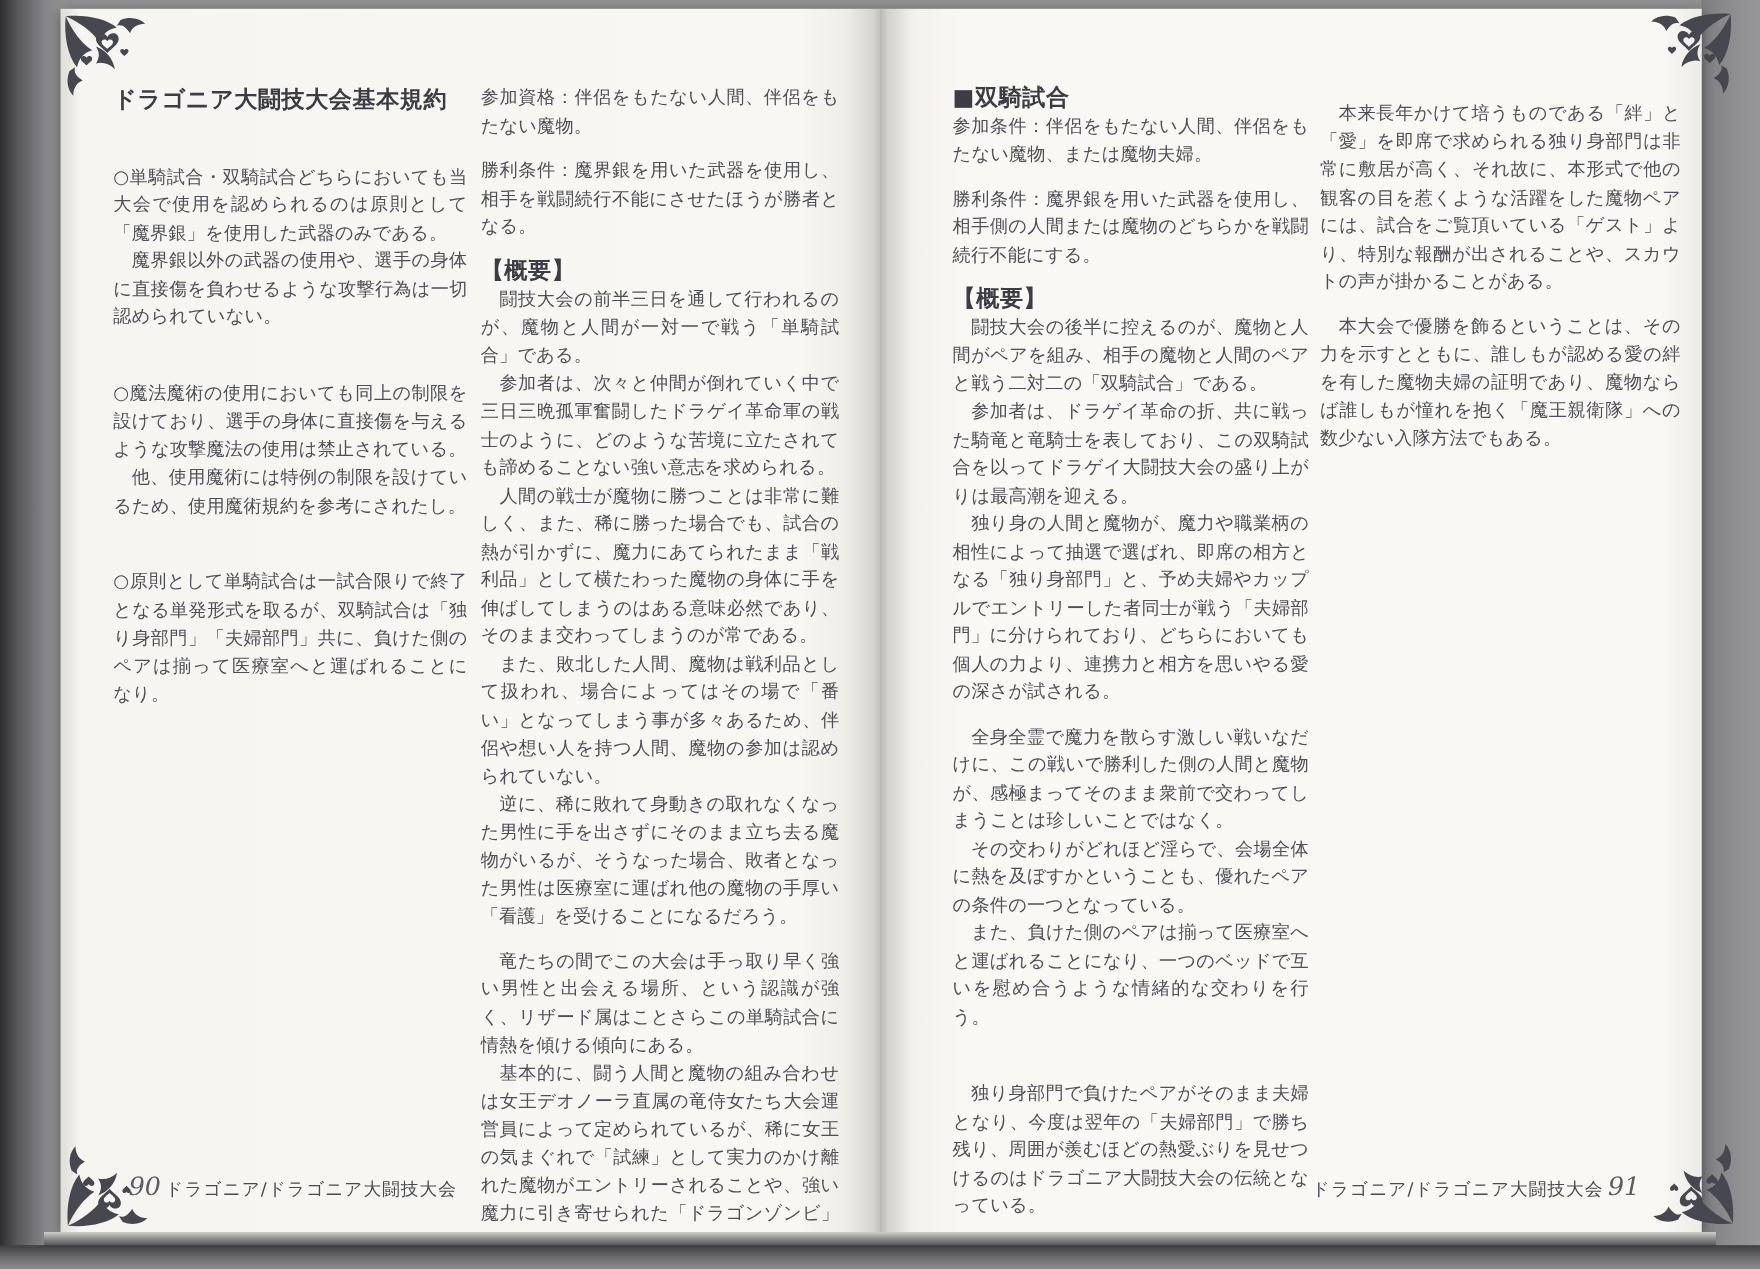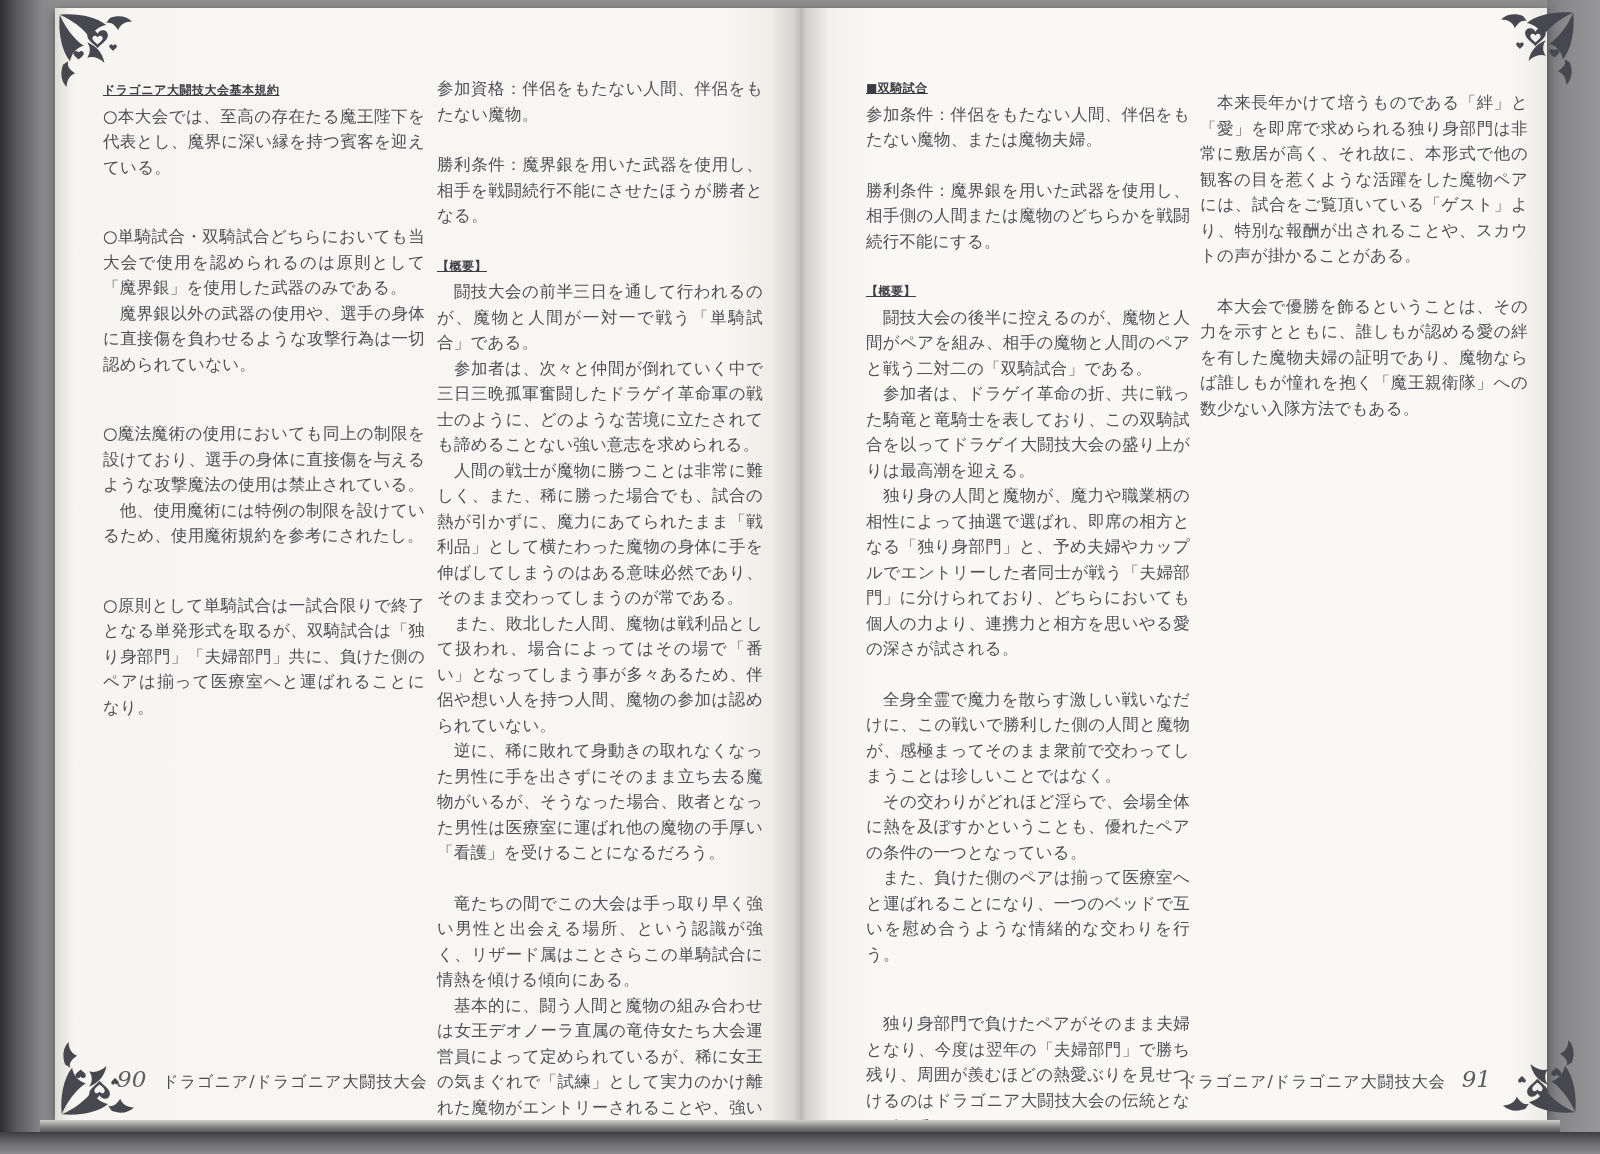--- a/index.html
+++ b/index.html
@@ -41,28 +41,27 @@
     position:absolute;left:0;top:1132px;width:1600px;height:22px;
     background:linear-gradient(180deg,#3e3e42 0%,#6e6e71 55%,#8d8d90 100%);
   }
   .col{position:absolute;}
   .t{
     margin:0;font-size:16.5px;line-height:25.5px;color:#4f4f57;
     text-align:justify;letter-spacing:0.2px;
   }
   .h{
     margin:0;font-family:"DejaVu Sans","Liberation Sans",sans-serif;
-    font-weight:bold;font-size:12px;line-height:25.5px;color:#3c3c44;
+    font-weight:bold;font-size:21px;line-height:25.5px;color:#3c3c44;
     letter-spacing:0.5px;
-    text-decoration:underline;
   }
-  .gap-sm{margin-top:25px;}
+  .gap-sm{margin-top:15px;}
   .gap-lg{margin-top:44px;}
   .footer{
-    position:absolute;top:1058px;display:flex;align-items:baseline;gap:16px;
+    position:absolute;top:1058px;display:flex;align-items:baseline;gap:4px;
   }
   .footer-left{left:62px;}
   .footer-right{right:56px;}
   .pagenum{
     font-family:"DejaVu Serif","Liberation Serif",serif;font-style:italic;
     font-size:23px;color:#5b5b62;
   }
   .foot-label{
     font-family:"DejaVu Sans","Liberation Sans",sans-serif;
     font-size:16px;color:#4a4a51;letter-spacing:1px;
@@ -94,21 +93,20 @@
 
 <div class="scene">
   <div class="edge-left"></div>
   <div class="edge-right"></div>
 
   <div class="book">
 
     <div class="page page-left">
       <div class="col" style="left:48px;top:70px;width:322px;">
         <div class="h">ドラゴニア大闘技大会基本規約</div>
-        <p class="t">○本大会では、至高の存在たる魔王陛下を代表とし、魔界に深い縁を持つ賓客を迎えている。</p>
         <p class="t gap-lg">○単騎試合・双騎試合どちらにおいても当大会で使用を認められるのは原則として「魔界銀」を使用した武器のみである。</p>
         <p class="t">　魔界銀以外の武器の使用や、選手の身体に直接傷を負わせるような攻撃行為は一切認められていない。</p>
         <p class="t gap-lg">○魔法魔術の使用においても同上の制限を設けており、選手の身体に直接傷を与えるような攻撃魔法の使用は禁止されている。</p>
         <p class="t">　他、使用魔術には特例の制限を設けているため、使用魔術規約を参考にされたし。</p>
         <p class="t gap-lg">○原則として単騎試合は一試合限りで終了となる単発形式を取るが、双騎試合は「独り身部門」「夫婦部門」共に、負けた側のペアは揃って医療室へと運ばれることになり。</p>
       </div>
 
       <div class="col" style="left:382px;top:68px;width:326px;">
         <p class="t">参加資格：伴侶をもたない人間、伴侶をもたない魔物。</p>
         <p class="t gap-sm">勝利条件：魔界銀を用いた武器を使用し、相手を戦闘続行不能にさせたほうが勝者となる。</p>

